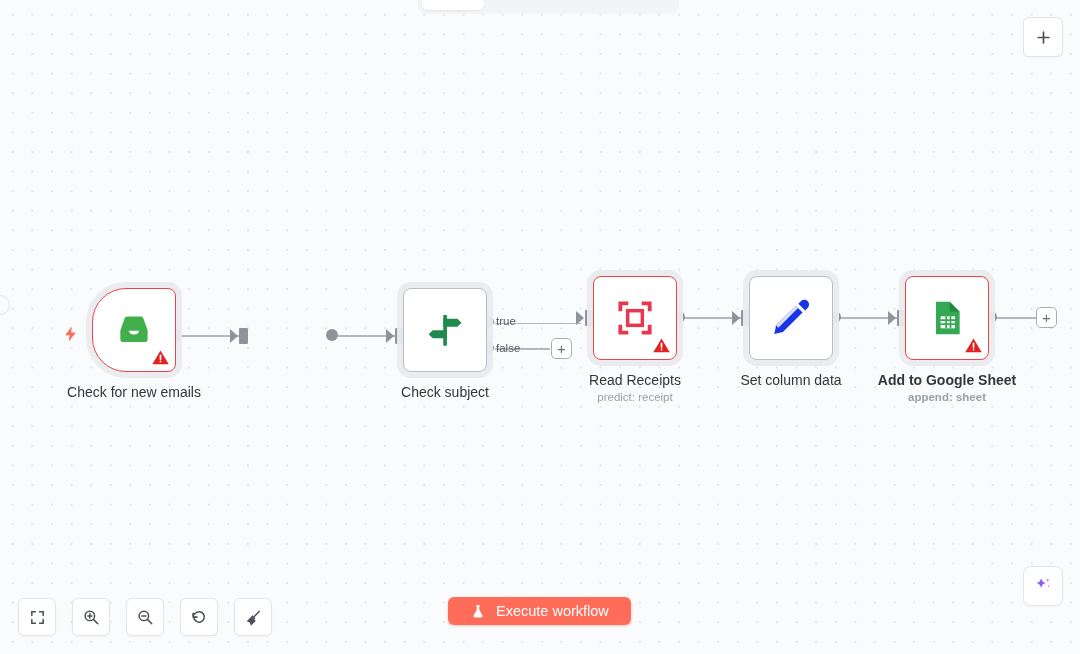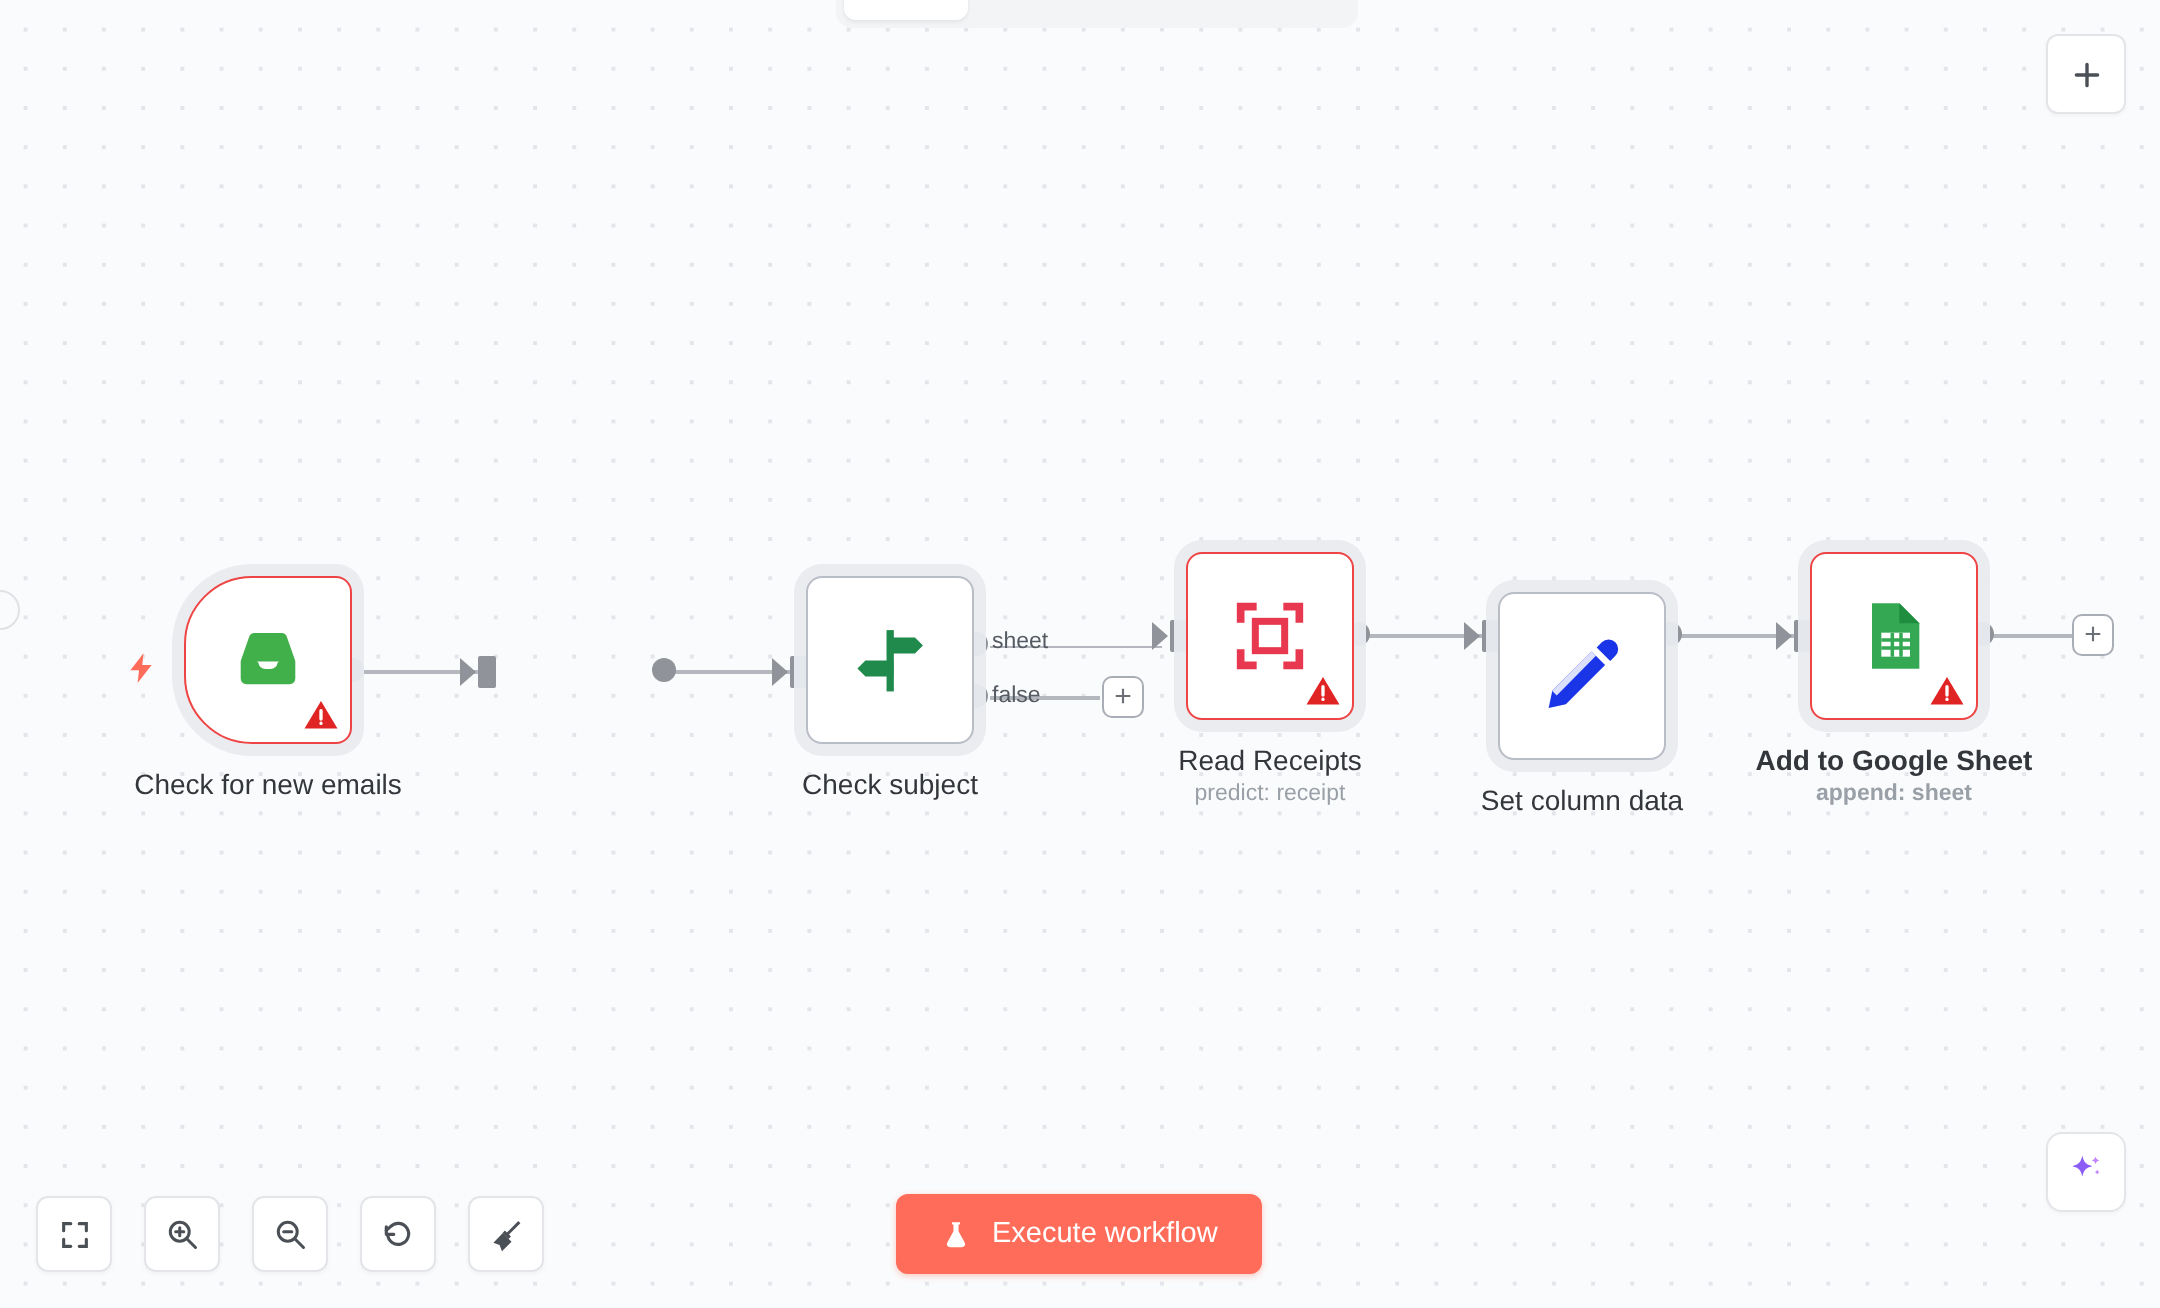--- a/index.html
+++ b/index.html
@@ -37,21 +37,21 @@
   }
   #add-node-button{left:1023px;top:17px;width:40px;height:40px;}
   #ai-assistant-button{left:1023px;top:566px;width:40px;height:40px;border-radius:8px;}
 
   
   .toolbar{position:absolute;left:18px;top:598px;display:flex;gap:16px;}
   .toolbar .sqbtn{position:relative;left:auto;top:auto;width:38px;height:38px;}
 
   
   #execute-workflow-button{
-    position:absolute;left:448px;top:597px;height:40px;padding:0 22px;
+    position:absolute;left:448px;top:597px;height:28px;padding:0 22px;
     background:#ff6d5a;border:none;border-radius:6px;color:#fff;
     display:flex;align-items:center;gap:10px;cursor:pointer;
     font-size:14.5px;font-family:"Liberation Sans", sans-serif;
     box-shadow:0 1px 3px rgba(255,109,90,.35);
   }
 
   
   .node{position:absolute;}
   .node-box{
     position:relative;width:84px;height:84px;background:#fff;
@@ -183,21 +183,21 @@
   <div class="inarrow" style="left:897px;top:310px;"></div>
 
   <div class="endpoint" style="left:170px;top:329px;"></div>
   <div class="endpoint" style="left:326px;top:329px;"></div>
   <div class="endpoint" style="left:482px;top:316px;"></div>
   <div class="endpoint" style="left:482px;top:342px;"></div>
   <div class="endpoint" style="left:673px;top:311px;"></div>
   <div class="endpoint" style="left:829px;top:311px;"></div>
   <div class="endpoint" style="left:985px;top:311px;"></div>
 
-  <div class="branch-label" style="left:496px;top:315px;">sheet</div>
+  <div class="branch-label" style="left:496px;top:315px;">true</div>
   <div class="branch-label" style="left:496px;top:342px;">false</div>
 
   <div class="plus-stub" style="left:551px;top:338px;">+</div>
   <div class="plus-stub" style="left:1036px;top:307px;">+</div>
 
   <div class="node" style="left:92px;top:288px;">
     <div class="node-box trigger error">
       <svg width="42" height="42" viewBox="0 0 24 24">
         <path d="M4.2 12.3 6.6 5.4a1.6 1.6 0 0 1 1.5-1.1h7.8a1.6 1.6 0 0 1 1.5 1.1l2.4 6.9v5a1.6 1.6 0 0 1-1.6 1.6H5.8a1.6 1.6 0 0 1-1.6-1.6v-5z" fill="#42b04a"></path>
         <path d="M4.3 12.4h4.4a.6.6 0 0 1 .6.5c.2 1 .9 1.7 2.7 1.7s2.5-.7 2.7-1.7a.6.6 0 0 1 .6-.5h4.4" fill="#ffffff"></path>
@@ -235,21 +235,21 @@
         <svg width="19" height="19" viewBox="0 0 24 24">
             <path d="M12 3.2 22.4 20.6H1.6z" fill="#e02424"></path>
             <path d="M12 9.2v5.4M12 17.2v.1" stroke="#fff" stroke-width="2.1" stroke-linecap="round"></path>
           </svg>
       </span>
     </div>
     <div class="node-label">Read Receipts</div>
     <div class="node-sub">predict: receipt</div>
   </div>
 
-  <div class="node" style="left:749px;top:276px;margin-top:20px;">
+  <div class="node" style="left:749px;top:276px;">
     <div class="node-box">
       <svg width="44" height="44" viewBox="0 0 24 24">
         <path d="M17.4 2.8a2.6 2.6 0 0 1 3.7 3.7l-1.4 1.4-3.7-3.7 1.4-1.4z" fill="#1a34e8"></path>
         <path d="M14.6 5.3l3.7 3.7L7.6 19.7l-4.7 1 1-4.7L14.6 5.3z" fill="#1a34e8"></path>
         <path d="M14.6 5.3l1.2 1.2L5.1 17.3l-1.2-1.2L14.6 5.3z" fill="#ffffff" opacity=".85"></path>
       </svg>
     </div>
     <div class="node-label">Set column data</div>
   </div>
 

